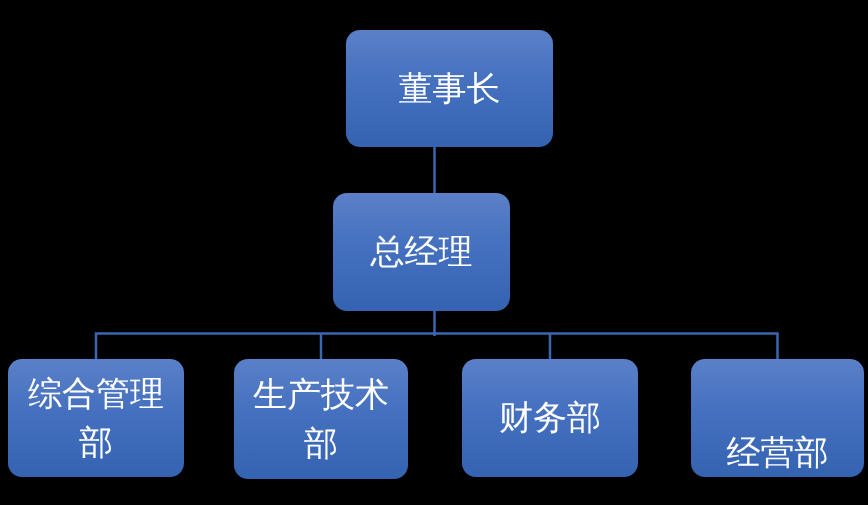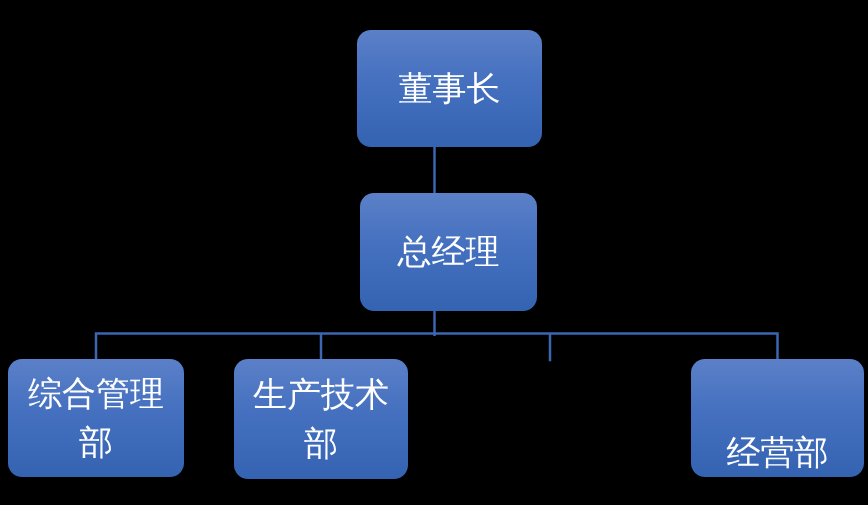--- a/index.html
+++ b/index.html
@@ -28,22 +28,22 @@
       background: linear-gradient(180deg, #5b80c8 0%, #4470bf 45%, #3463b2 100%);
       color: #ffffff;
       display: flex;
       align-items: center;
       justify-content: center;
       text-align: center;
       font-size: 34px;
       line-height: 1.45;
       white-space: pre-line;
     }
-    .n-chairman { left: 346px; top: 30px;  width: 185px; height: 117px; margin-left: 11px; }
-    .n-gm       { left: 360px; top: 193px; width: 177px; height: 118px; }
+    .n-chairman { left: 346px; top: 30px;  width: 207px; height: 117px; }
+    .n-gm       { left: 333px; top: 193px; width: 177px; height: 118px; }
     .n-d1       { left: 8px;   top: 359px; width: 176px; height: 118px; }
     .n-d2       { left: 234px; top: 359px; width: 174px; height: 120px; }
     .n-d3       { left: 462px; top: 359px; width: 176px; height: 118px; }
     .n-d4       { left: 691px; top: 359px; width: 173px; height: 118px; align-items: flex-end; }
   </style>
 </head>
 <body>
 
 <div class="stage">
 
@@ -68,18 +68,21 @@
   <div class="node n-d1">
     <span>综合管理
 部</span>
   </div>
 
   <div class="node n-d2">
     <span>生产技术
 部</span>
   </div>
 
+  <div class="node n-d3">
+    <span>财务部</span>
+  </div>
 
   <div class="node n-d4">
     <span>经营部</span>
   </div>
 
 </div>
 
 </body></html>

